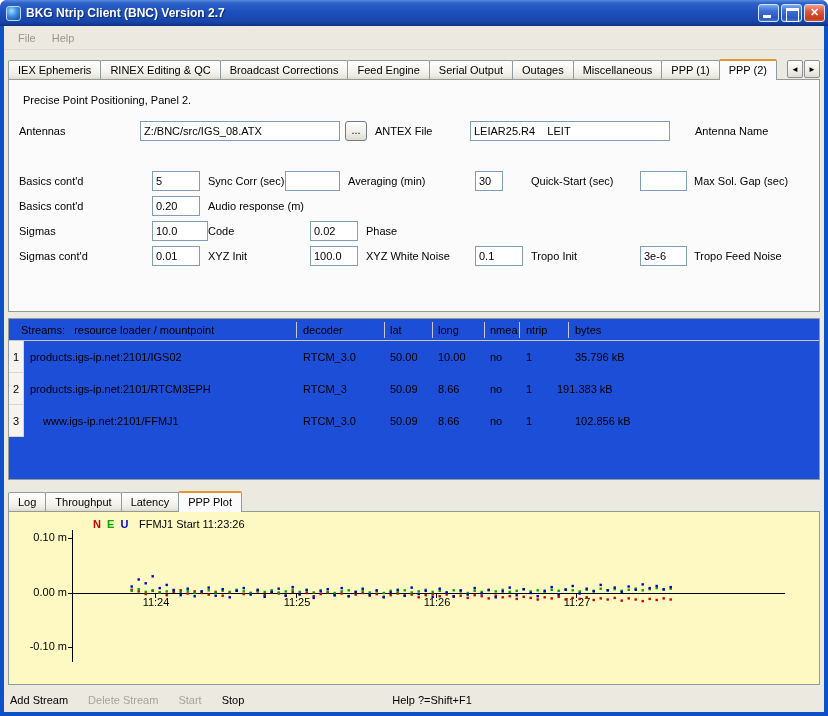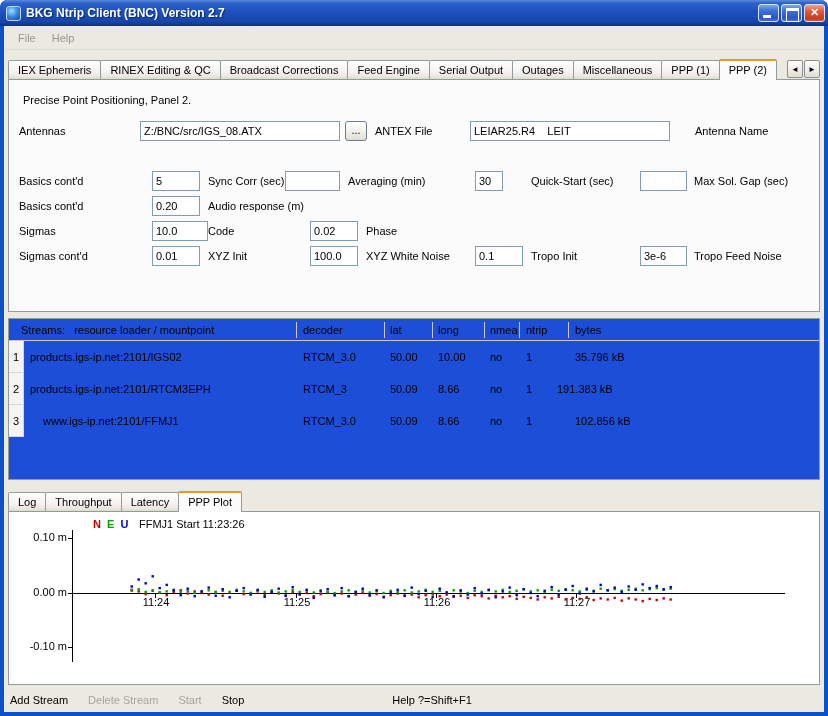--- a/index.html
+++ b/index.html
@@ -41,21 +41,21 @@
     border-top:2px solid #E5972F; }
   .tab-scroll { margin-left:auto; display:flex; margin-bottom:1px; }
   .scroll-btn { width:16px; height:18px; text-align:center; line-height:17px; font-size:8px; color:#000;
     background:linear-gradient(180deg,#FDFDFB,#EFEDE6 60%,#E0DDD2 100%); border:1px solid #8E8F8F; border-radius:2px; }
   .scroll-btn + .scroll-btn { margin-left:1px; }
 
   
   .panel { position:absolute; left:4px; width:812px; background:#FBFBFB; border:1px solid #919B9C; z-index:1; }
   .panel-ppp { top:53px; height:233px; }
   .panel-streams { top:292px; height:162px; background:#1d4ed8; }
-  .panel-plot { top:485px; height:174px; background:#ffffff; }
+  .panel-plot { top:485px; height:174px; background:#fef9c3; }
 
   
   .panel-heading { position:absolute; left:14px; top:14px; }
   .frow { position:absolute; left:0; right:0; height:22px; }
   .frow > * { position:absolute; }
   .flabel { line-height:22px; white-space:nowrap; }
   .fld { height:20px; top:1px; border:1px solid #7F9DB9; background:#fff; padding:0 3px;
     font-family:"Liberation Sans", sans-serif; font-size:11px; color:#000; }
   .btn-browse { top:1px; height:20px; width:22px; text-align:center; line-height:16px;
     background:linear-gradient(180deg,#FFFFFF,#F0EEE7 60%,#DFDCD1 100%); border:1px solid #6E7B8C; border-radius:3px; }

